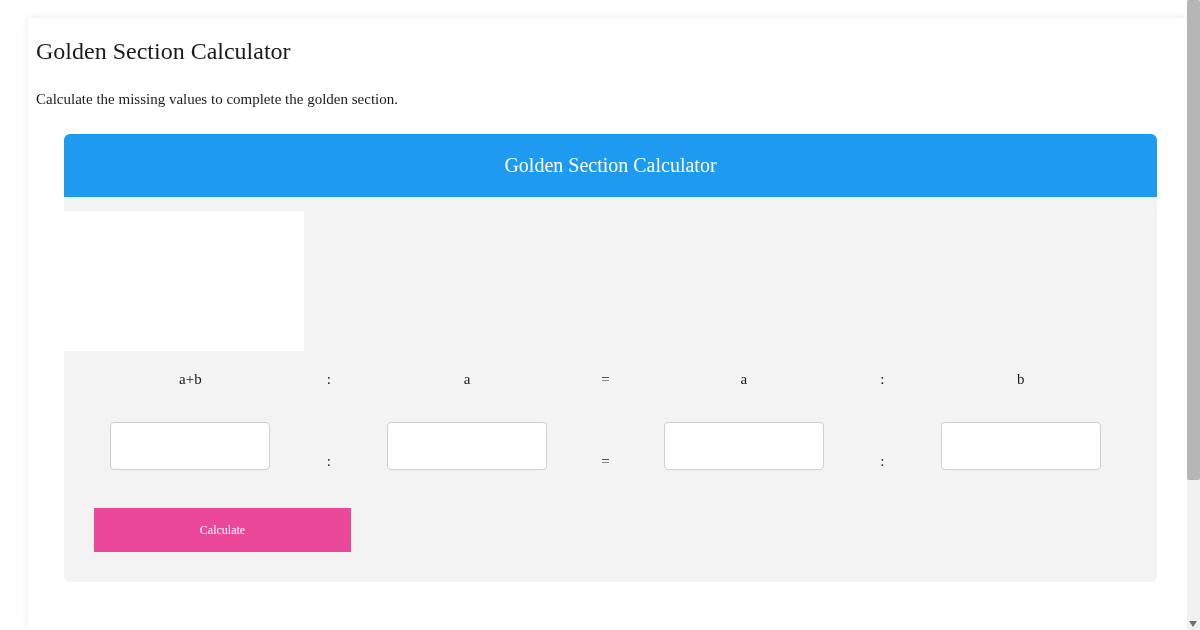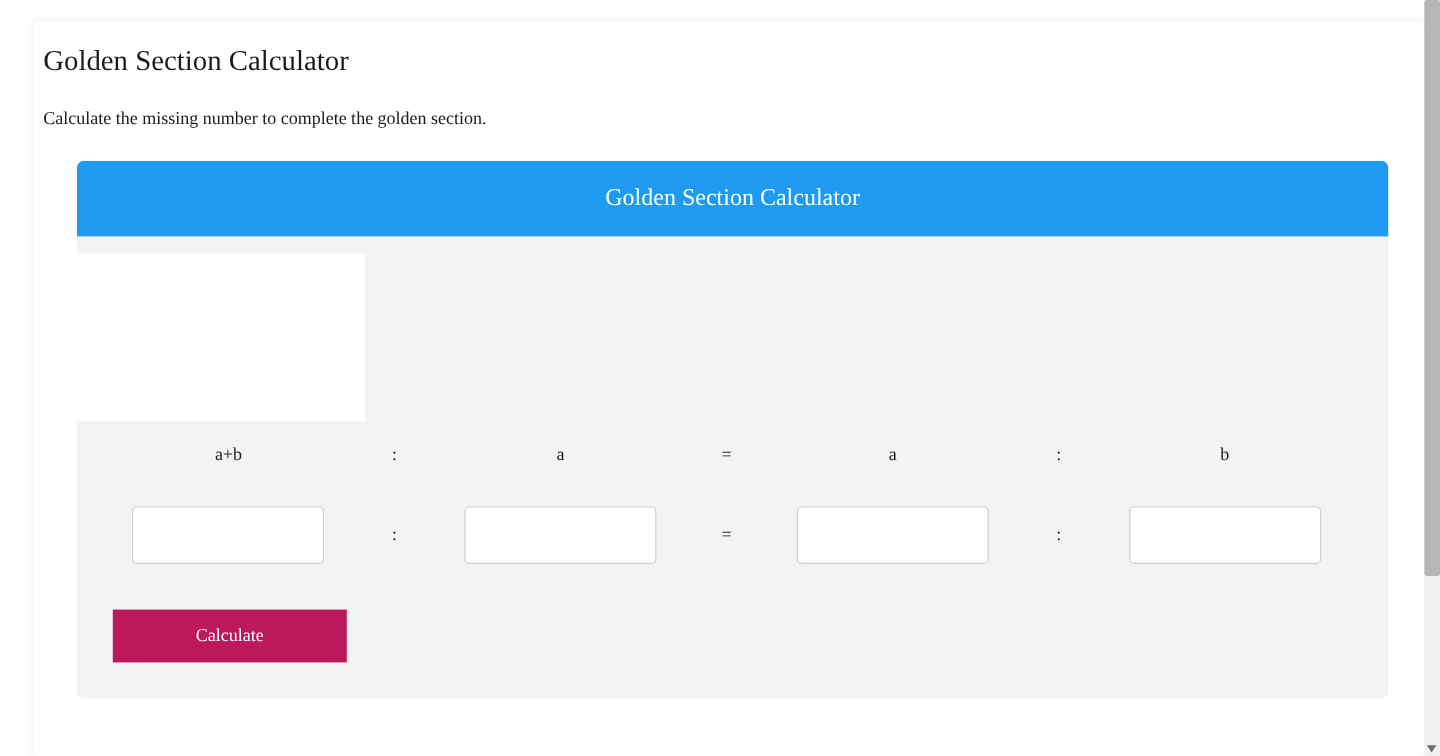--- a/index.html
+++ b/index.html
@@ -58,21 +58,21 @@
   }
 
   .instructions {
     font-size: 15px;
     font-weight: 700;
     margin: 28px 0 0 18px;
   }
 
   .row {
     display: flex;
-    align-items: center;
+    align-items: flex-end;
     margin-left: 18px;
     margin-right: 28px;
   }
 
   .label-row {
     margin-top: 20px;
   }
   .input-row {
     margin-top: 34px;
   }
@@ -91,26 +91,26 @@
     border: 1px solid #cfcfcf;
     border-radius: 4px;
     background: #ffffff;
     font-size: 15px;
     padding: 0 10px;
   }
 
   .calc-btn {
     display: inline-block;
     margin: 38px 0 0 30px;
-    background: #be185d;
+    background: #ec4899;
     color: #ffffff;
     border: none;
-    width: 195px;
+    width: 257px;
     height: 44px;
-    font-size: 15px;
+    font-size: 12px;
     cursor: pointer;
   }
 
   
   .scrollbar {
     position: absolute;
     right: 0;
     top: 0;
     width: 13px;
     height: 630px;
@@ -146,21 +146,21 @@
     border-top: 6px solid #6e6e6e;
   }
 </style>
 </head>
 <body>
 
 <div class="page-shell">
 
   <h1 class="page-title">Golden Section Calculator</h1>
 
-  <p class="page-subtitle">Calculate the missing number to complete the golden section.</p>
+  <p class="page-subtitle">Calculate the missing values to complete the golden section.</p>
 
   <div class="card">
 
     <div class="card-header">Golden Section Calculator</div>
 
     <div class="card-body">
 
       <div class="image-placeholder"></div>
 
 

